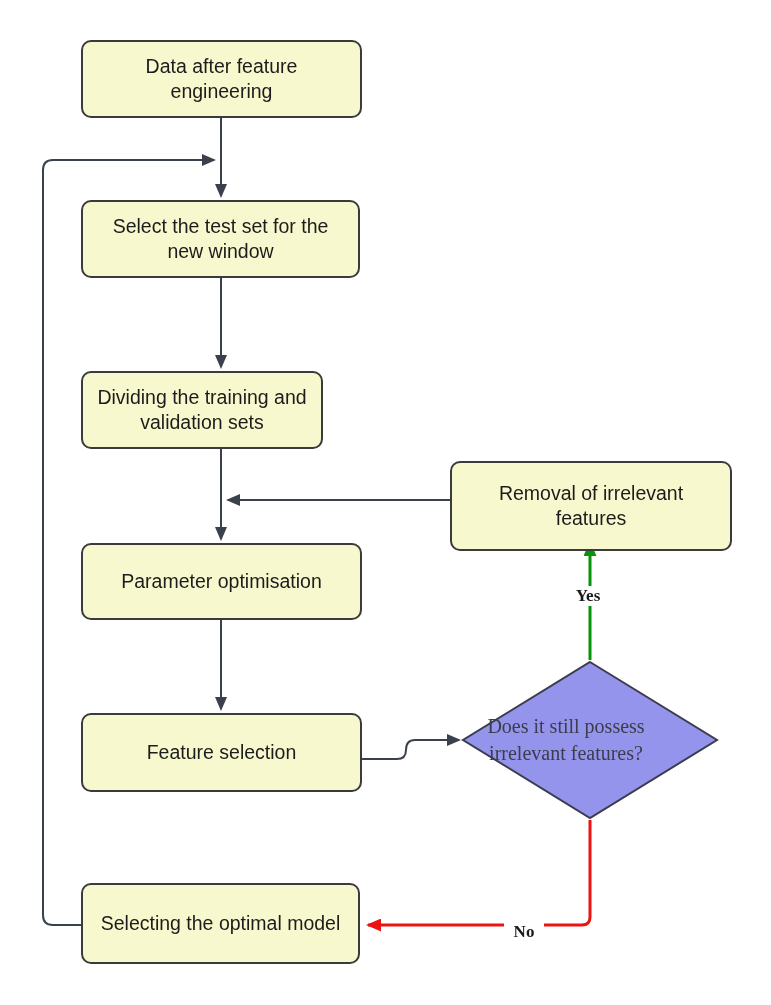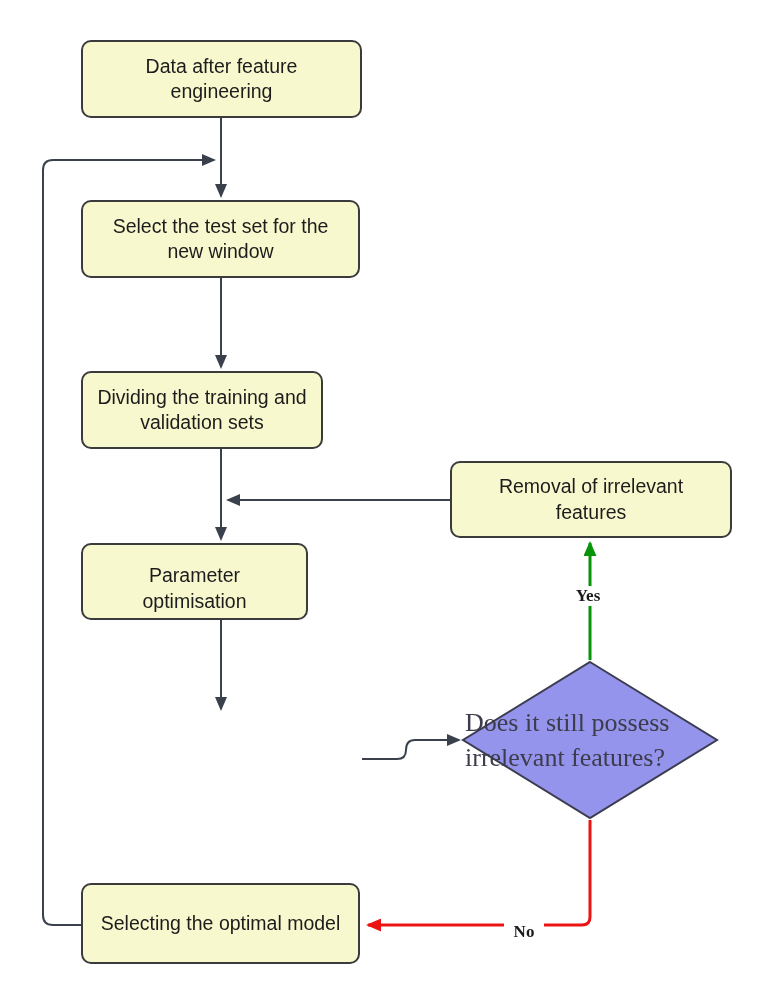--- a/index.html
+++ b/index.html
@@ -39,30 +39,31 @@
     border-radius:10px;
     display:flex;align-items:center;justify-content:center;
     text-align:center;
     font-size:19.5px;line-height:1.3;
     color:var(--node-text,#1c1c1c);
     padding:4px 14px;
   }
   .n-data-after      {left:81px;  top:40px;  width:281px; height:78px;}
   .n-select-test     {left:81px;  top:200px; width:279px; height:78px;}
   .n-dividing        {left:81px;  top:371px; width:242px; height:78px;}
-  .n-parameter       {left:81px;  top:543px; width:227px; height:77px;align-items:flex-end;}
+  .n-parameter       {left:81px;  top:543px; width:281px; height:77px;}
   .n-feature-sel     {left:81px;  top:713px; width:281px; height:79px;}
   .n-selecting-model {left:81px;  top:883px; width:279px; height:81px;}
-  .n-removal         {left:450px; top:461px; width:282px; height:77px;}
+  .n-removal         {left:450px; top:461px; width:282px; height:90px;}
   .decision-label{
     position:absolute;
-    left:465px; top:692px; width:224px; height:96px;
+    left:454px; top:692px; width:224px; height:96px;
     display:flex;align-items:center;justify-content:center;
+    text-align:center;
     font-family:"Liberation Serif",serif;
-    font-size:26px;line-height:1.35;
+    font-size:20px;line-height:1.35;
     color:var(--diamond-text,#3c3c4c);
   }
   .edge-label{
     position:absolute;
     background:var(--background,#fff);
     font-family:Liberation Serif, serif;
     font-weight:bold;
     font-size:17px;
     color:var(--edge-label-text,#1a1a1a);
     padding:0 3px;
@@ -119,20 +120,23 @@
   </div>
 
   <div class="node n-dividing">
     <span>Dividing the training and validation sets</span>
   </div>
 
   <div class="node n-parameter">
     <span>Parameter optimisation</span>
   </div>
 
+  <div class="node n-feature-sel">
+    <span>Feature selection</span>
+  </div>
 
   <div class="node n-selecting-model">
     <span>Selecting the optimal model</span>
   </div>
 
   <div class="node n-removal">
     <span>Removal of irrelevant features</span>
   </div>
 
   <div class="decision-label">

